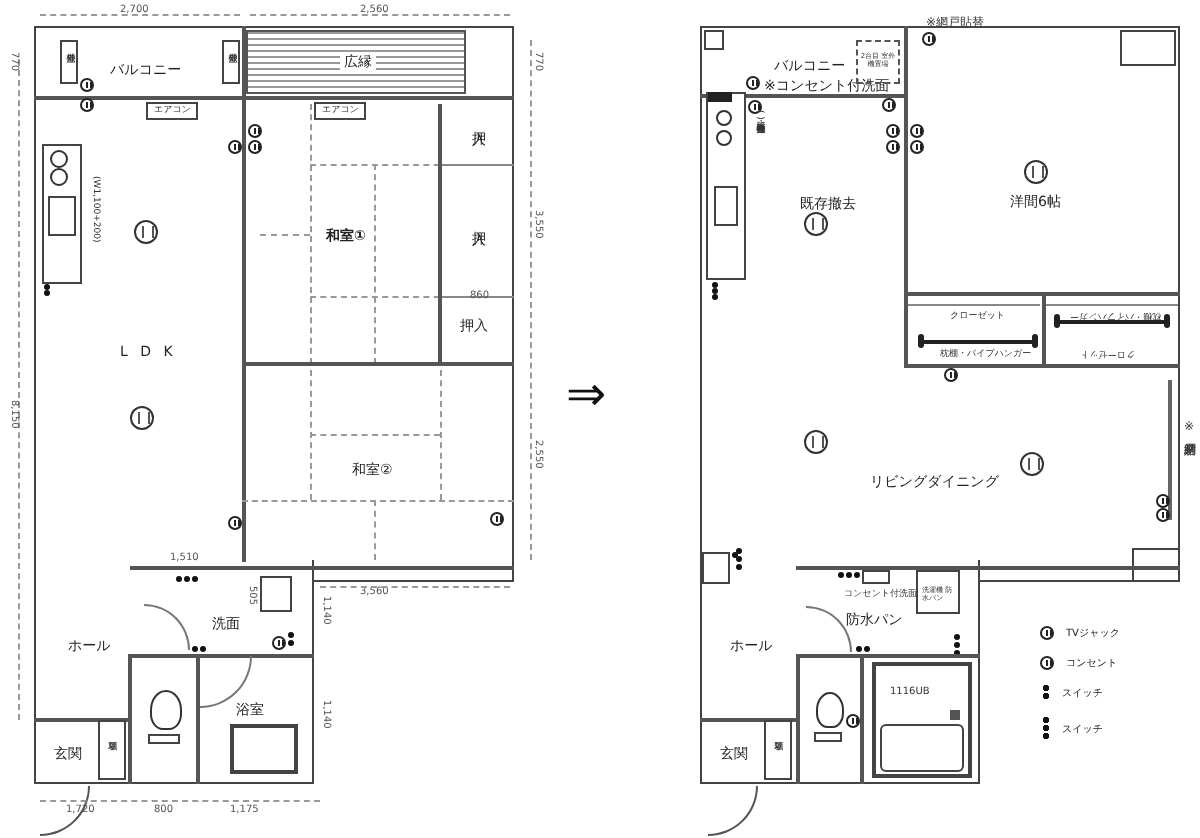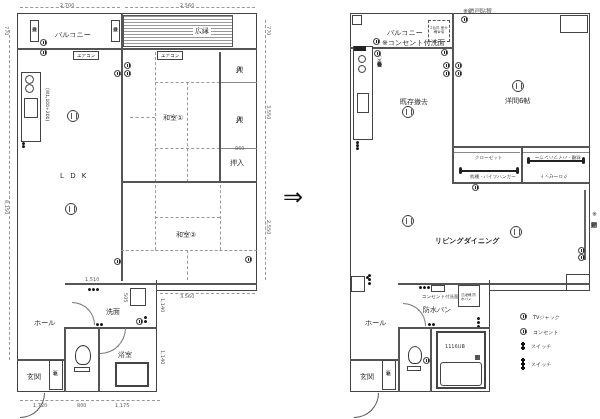--- a/index.html
+++ b/index.html
@@ -44,21 +44,21 @@
   <span class="dim vtxt" style="left:266px;top:105px;">3,550</span>
   <span class="dim vtxt" style="left:266px;top:220px;">2,550</span>
   <span class="dim vtxt" style="left:19px;top:58px;">540</span>
 
   <div class="wall" style="left:17px;top:13px;width:240px;height:278px;"></div>
   <div class="wall" style="left:17px;top:280px;width:140px;height:112px;border-top:none;"></div>
 
   <div class="line" style="left:17px;top:48px;width:240px;height:2px;"></div>
   <div class="line" style="left:121px;top:13px;width:2px;height:268px;"></div>
   <div class="hatch" style="left:123px;top:15px;width:110px;height:32px;"></div>
-  <span class="lbl" style="left:170px;top:26px;background:#fff;padding:0 2px;margin-left:23px;">広縁</span>
+  <span class="lbl" style="left:170px;top:26px;background:#fff;padding:0 2px;">広縁</span>
   <span class="lbl" style="left:55px;top:30px;">バルコニー</span>
   <div class="box" style="left:30px;top:20px;width:9px;height:22px;">
       <span class="lbl-s vtxt" style="left:1px;top:2px;">室外機</span>
     </div>
   <div class="box" style="left:111px;top:20px;width:9px;height:22px;">
       <span class="lbl-s vtxt" style="left:1px;top:2px;">室外機</span>
     </div>
   <div class="tag" style="left:73px;top:51px;">エアコン</div>
   <div class="tag" style="left:157px;top:51px;">エアコン</div>
   <div class="outlet" style="left:40px;top:39px;"></div>
@@ -77,21 +77,21 @@
 
   <span class="lbl" style="left:60px;top:172px;letter-spacing:2px;">L D K</span>
   <div class="light" style="left:67px;top:110px;"></div>
   <div class="light" style="left:65px;top:203px;"></div>
 
   <div class="dash-v" style="left:155px;top:52px;height:130px;"></div>
   <div class="dash-h" style="left:155px;top:82px;width:70px;"></div>
   <div class="dash-v" style="left:187px;top:82px;height:100px;"></div>
   <div class="dash-h" style="left:130px;top:117px;width:25px;"></div>
   <div class="dash-h" style="left:155px;top:148px;width:70px;"></div>
-  <span class="lbl" style="left:163px;top:113px;">和室①</span>
+  <span class="lbl" style="left:163px;top:113px;font-weight:bold;">和室①</span>
   <div class="line" style="left:219px;top:52px;width:2px;height:130px;"></div>
   <div class="thin" style="left:221px;top:82px;width:36px;height:1px;"></div>
   <div class="thin" style="left:221px;top:148px;width:36px;height:1px;"></div>
   <span class="lbl vtxt" style="left:234px;top:60px;">押入</span>
   <span class="lbl vtxt" style="left:234px;top:110px;">押入</span>
   <span class="lbl" style="left:230px;top:158px;">押入</span>
   <span class="dim" style="left:235px;top:145px;">860</span>
 
   <div class="line" style="left:121px;top:181px;width:136px;height:2px;"></div>
   <div class="dash-v" style="left:155px;top:185px;height:65px;"></div>
@@ -194,21 +194,21 @@
   <div class="thin" style="left:124px;top:152px;width:66px;height:1px;"></div>
   <div class="thin" style="left:193px;top:152px;width:66px;height:1px;"></div>
   <span class="lbl-s" style="left:145px;top:155px;">クローゼット</span>
   <div class="rod" style="left:130px;top:170px;width:58px;"></div>
   <span class="lbl-s" style="left:140px;top:174px;">枕棚・パイプハンガー</span>
   <span class="lbl-s" style="left:205px;top:155px;transform:rotate(180deg);">枕棚・パイプハンガー</span>
   <div class="rod" style="left:198px;top:160px;width:56px;"></div>
   <span class="lbl-s" style="left:210px;top:174px;transform:rotate(180deg);">クローゼット</span>
   <div class="outlet" style="left:142px;top:184px;"></div>
 
-  <span class="lbl" style="left:105px;top:236px;font-weight:bold;">リビングダイニング</span>
+  <span class="lbl" style="left:105px;top:236px;">リビングダイニング</span>
   <div class="light" style="left:72px;top:215px;"></div>
   <div class="light" style="left:180px;top:226px;"></div>
   <div class="thin" style="left:254px;top:190px;width:2px;height:70px;background:#666;"></div>
   <span class="lbl-s vtxt" style="left:259px;top:210px;font-size:6px;">※網戸貼替</span>
   <div class="outlet" style="left:248px;top:247px;"></div>
   <div class="outlet" style="left:248px;top:254px;"></div>
   <div class="box" style="left:236px;top:274px;width:24px;height:17px;"></div>
   <div class="box" style="left:21px;top:276px;width:14px;height:16px;"></div>
   <div class="sw" style="left:36px;top:276px;"></div>
 

